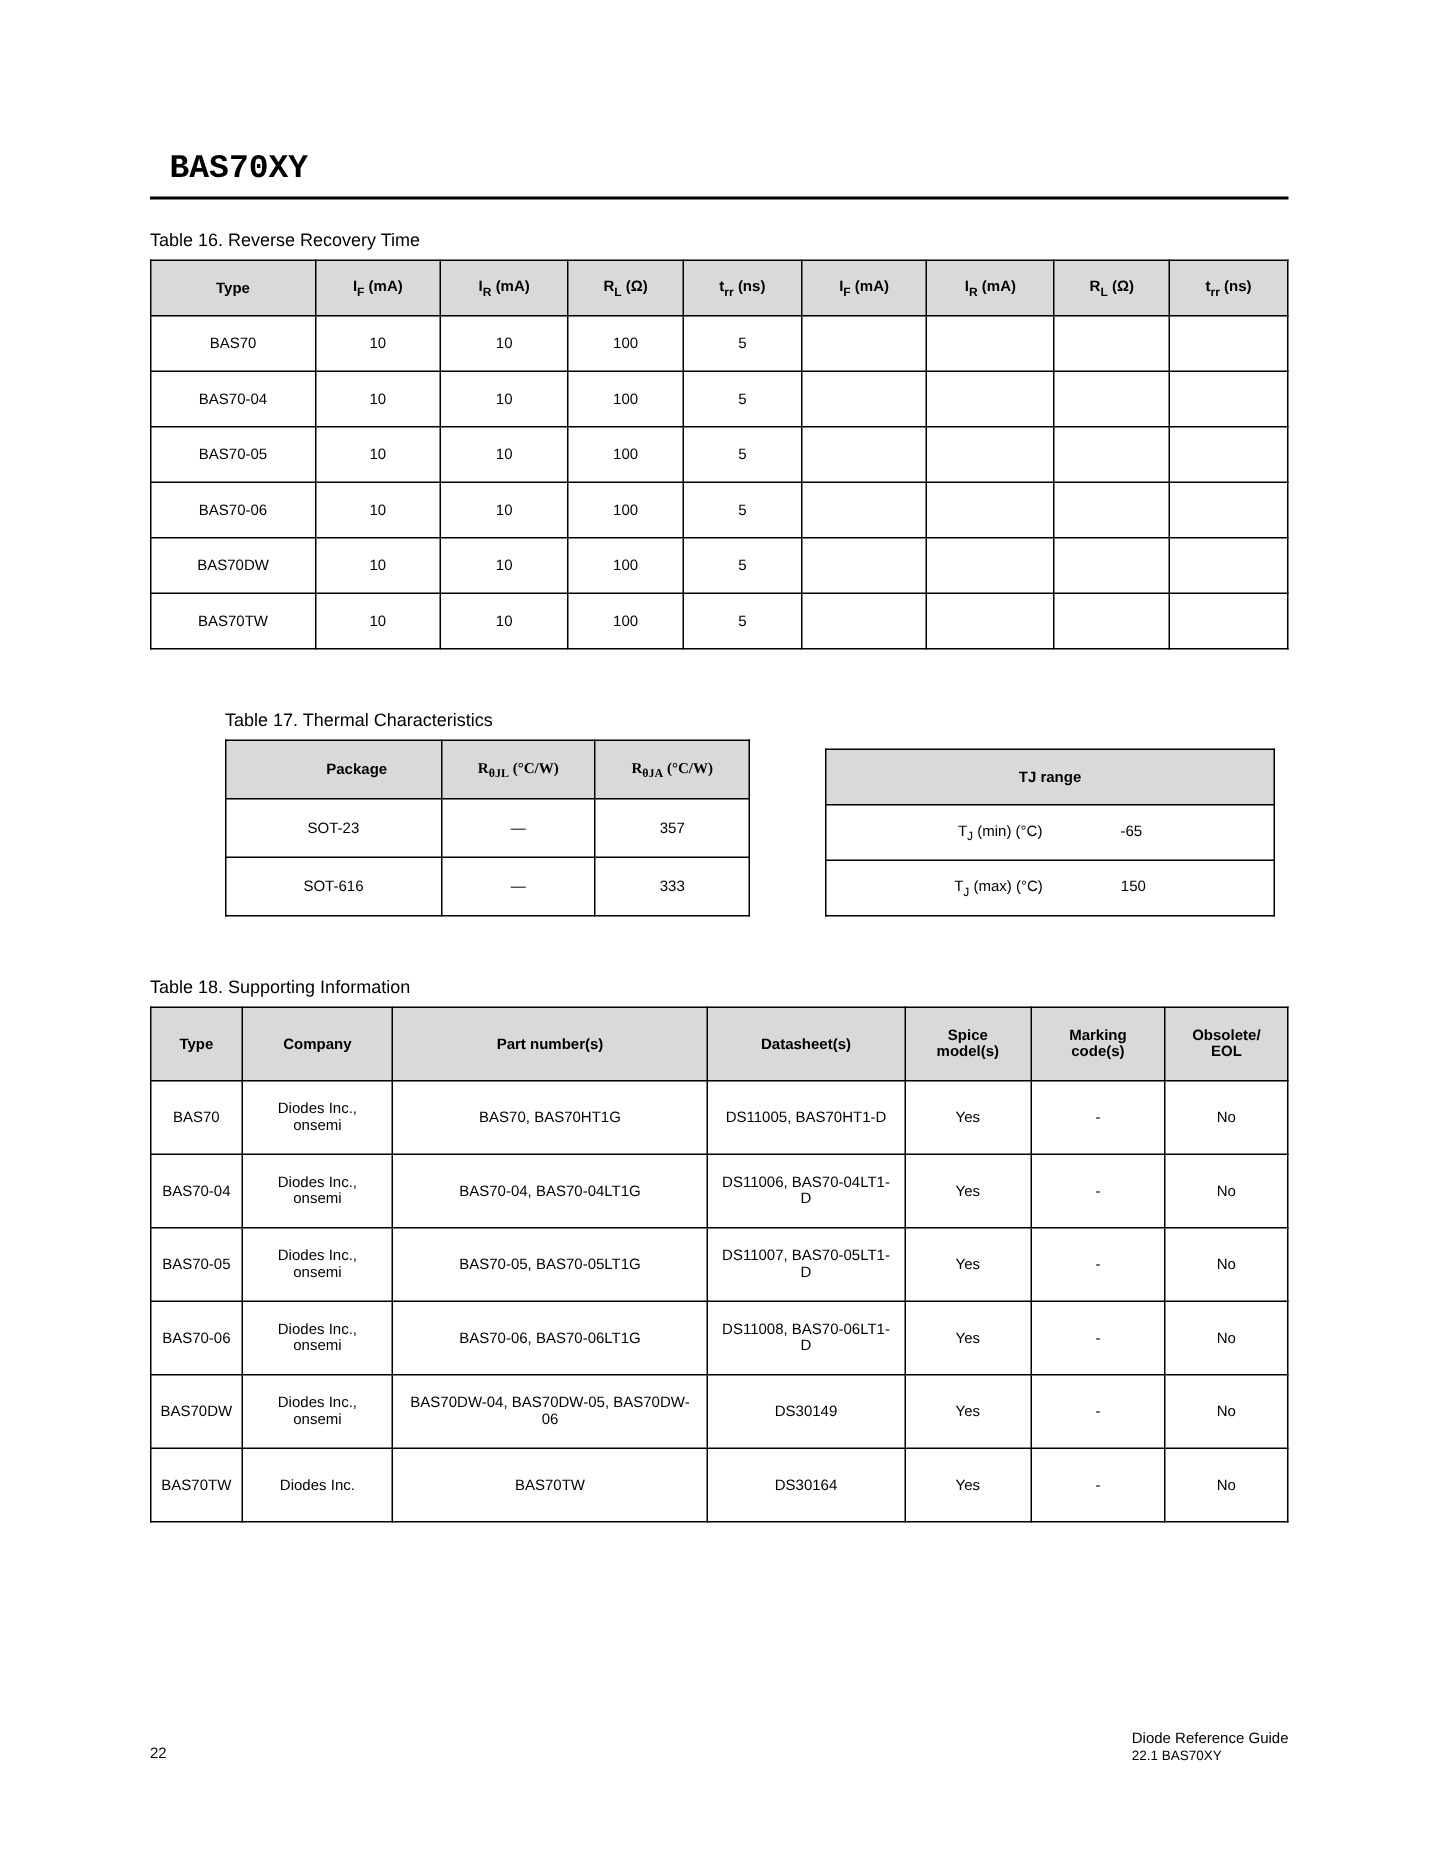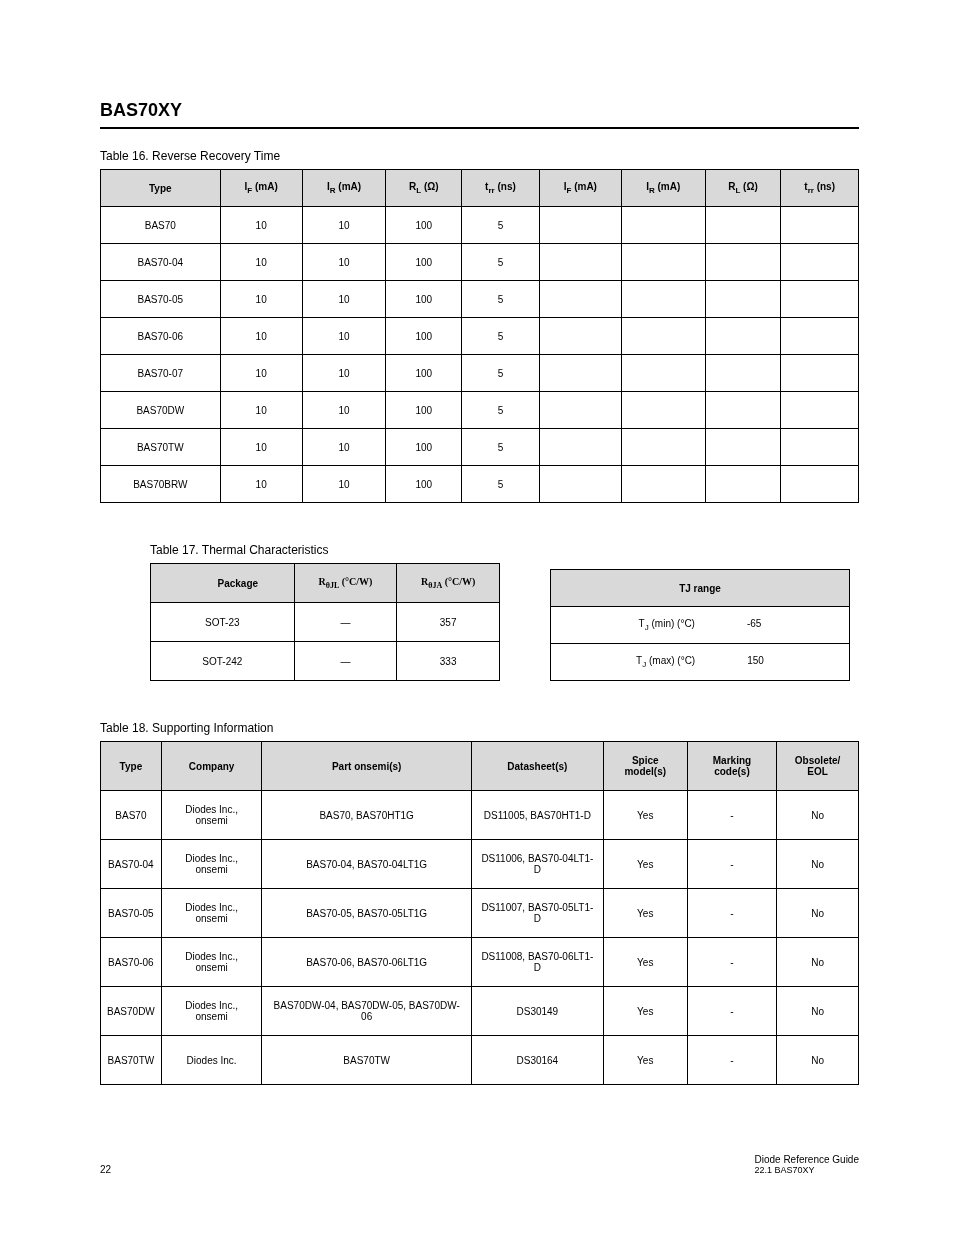--- a/index.html
+++ b/index.html
@@ -9,23 +9,24 @@
   }
   body {
     width: 954px;
     height: 1235px;
     box-sizing: border-box;
     padding: 100px 95px 40px 100px;
     font-family: Arial, Helvetica, sans-serif;
     position: relative;
   }
   .page-title {
-    font-size: 18px;
+    font-size: 22px;
     font-weight: bold;
-    margin: 0 0 6px 0;
+    margin: 0 0 6px 13px;
+    font-family: Liberation Mono, monospace;
   }
   hr.rule {
     border: none;
     border-top: 2px solid #000;
     margin: 0 0 20px 0;
   }
   .table-title {
     font-size: 12px;
     font-weight: normal;
     margin: 14px 0 6px 0;
@@ -146,54 +147,32 @@
         <td>10</td>
         <td>10</td>
         <td>100</td>
         <td>5</td>
         <td></td>
         <td></td>
         <td></td>
         <td></td>
       </tr>
       <tr>
-        <td>BAS70-07</td>
-        <td>10</td>
-        <td>10</td>
-        <td>100</td>
-        <td>5</td>
-        <td></td>
-        <td></td>
-        <td></td>
-        <td></td>
-      </tr>
-      <tr>
         <td>BAS70DW</td>
         <td>10</td>
         <td>10</td>
         <td>100</td>
         <td>5</td>
         <td></td>
         <td></td>
         <td></td>
         <td></td>
       </tr>
       <tr>
         <td>BAS70TW</td>
-        <td>10</td>
-        <td>10</td>
-        <td>100</td>
-        <td>5</td>
-        <td></td>
-        <td></td>
-        <td></td>
-        <td></td>
-      </tr>
-      <tr>
-        <td>BAS70BRW</td>
         <td>10</td>
         <td>10</td>
         <td>100</td>
         <td>5</td>
         <td></td>
         <td></td>
         <td></td>
         <td></td>
       </tr>
     </tbody>
@@ -210,21 +189,21 @@
             <th>R<sub>θJA</sub> (°C/W)</th>
           </tr>
         </thead>
       <tbody id="t17b">
           <tr>
             <td>SOT-23</td>
             <td>—</td>
             <td>357</td>
           </tr>
           <tr>
-            <td>SOT-242</td>
+            <td>SOT-616</td>
             <td>—</td>
             <td>333</td>
           </tr>
         </tbody>
     </table>
   </div>
   <div class="col-right t17b-wrap" style="margin-top:20px">
     <table class="t17b">
       <thead>
           <tr>
@@ -242,21 +221,21 @@
     </table>
   </div>
 </div>
 
 <div class="table-title t18-title">Table 18.  Supporting Information</div>
 <table class="t18">
   <thead>
       <tr id="t18h">
         <th>Type</th>
         <th>Company</th>
-        <th>Part onsemi(s)</th>
+        <th>Part number(s)</th>
         <th>Datasheet(s)</th>
         <th>Spice model(s)</th>
         <th>Marking code(s)</th>
         <th>Obsolete/ EOL</th>
       </tr>
     </thead>
   <tbody id="t18b">
       <tr>
         <td>BAS70</td>
         <td>Diodes Inc., onsemi</td>

